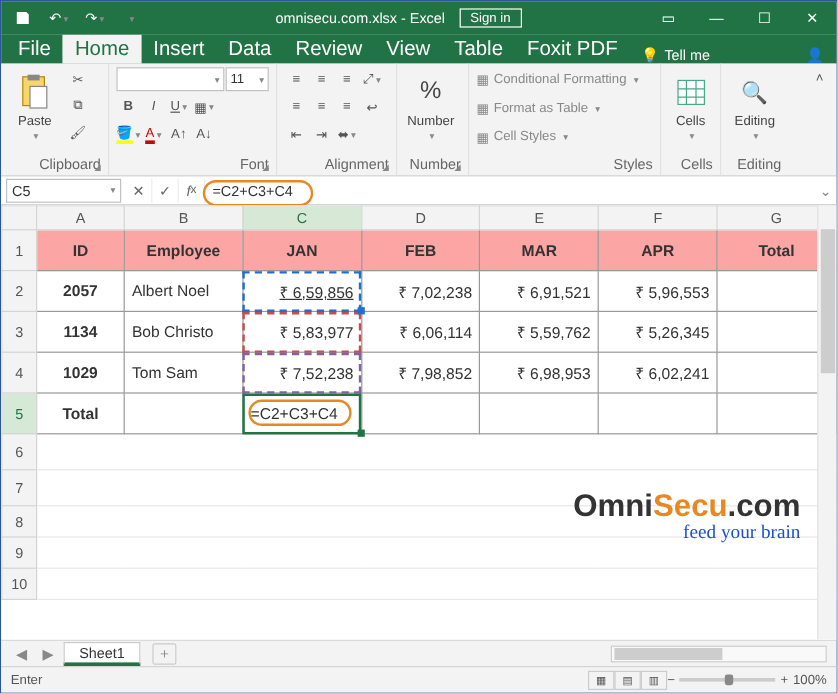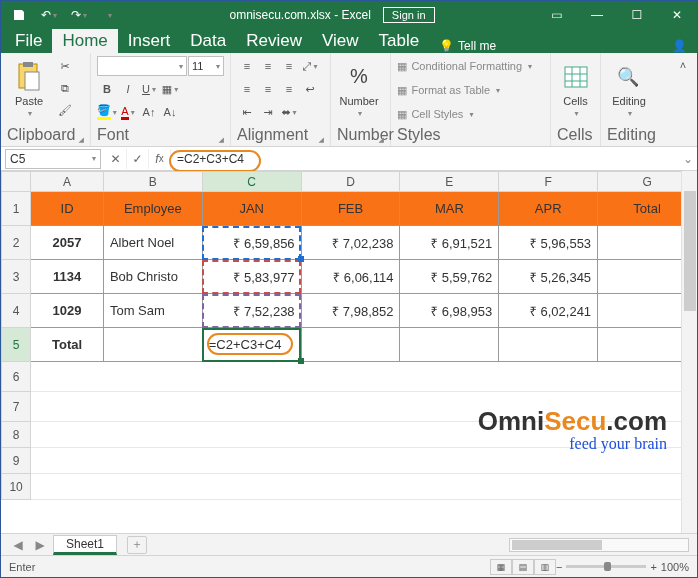--- a/index.html
+++ b/index.html
@@ -22,21 +22,21 @@
   .tab { padding: 4px 10px; color:#fff; font-size:17px; line-height:16px;margin-top:40px; }
   .tab.active { background:#f3f3f3; color:#217346; }
   .tab-spacer { flex:1; }
   .tellme { display:flex; align-items:center; color:#fff; gap:4px; padding:0 10px; font-size:12px; }
   .share { color:#fff; padding:0 10px; display:flex; align-items:center; }
 
   
   .ribbon { height: 94px; background:#f3f3f3; border-bottom:1px solid #d4d4d4; display:flex; position:relative; }
   .rgroup { border-right:1px solid #e1e1e1; display:flex; flex-direction:column; justify-content:space-between; padding: 3px 6px 1px 6px; }
   .rgroup-body { flex:1; display:flex; align-items:flex-start; gap:4px; }
-  .rgroup-label { text-align:left; font-size:16px; color:#666; padding:1px 0; position:relative; }
+  .rgroup-label { text-align:right; font-size:12px; color:#666; padding:1px 0; position:relative; }
   .rgroup-label::after { content:'◢'; font-size:7px; color:#888; position:absolute; right:0; bottom:1px; }
   .rgroup-label.nolaunch::after { content:''; }
   .bigbtn { display:flex; flex-direction:column; align-items:center; justify-content:center; width:44px; height:66px; font-size:11px; color:#444; gap:2px; }
   .bigbtn .ico { width:32px; height:32px; display:flex; align-items:center; justify-content:center; }
   .smallcol { display:flex; flex-direction:column; gap:2px; justify-content:flex-start; }
   .smallbtn { width:20px; height:20px; display:flex; align-items:center; justify-content:center; color:#555; font-size:11px; border:1px solid transparent; }
   .fontcombo { border:1px solid #c0c0c0; background:#fff; height:20px; width:90px; font-size:11px; padding:0 3px; color:#888; display:flex; align-items:center; justify-content:space-between; }
   .sizecombo { border:1px solid #c0c0c0; background:#fff; height:20px; width:36px; font-size:11px; padding:0 3px; display:flex; align-items:center; justify-content:space-between; }
   .ribbtn-row { display:flex; gap:1px; }
   .textitem { font-size:11px; color:#888; display:flex; align-items:center; gap:4px; height:20px; }
@@ -50,29 +50,29 @@
   .fxdrop { width:18px; text-align:center; color:#888; }
 
   
   .gridwrap { flex:1; overflow:hidden; position:relative; background:#fff; }
   table.sheet { border-collapse:collapse; width:100%; table-layout:fixed; }
   .colhdr th { background:#f3f3f3; border:1px solid #d4d4d4; font-weight:normal; font-size:12px; color:#555; height:20px; }
   .colhdr th.sel { background:#d6e9d6; color:#217346; }
   .rowhdr { background:#f3f3f3; border:1px solid #d4d4d4; text-align:center; font-size:12px; color:#555; width:28px; }
   .rowhdr.sel { background:#d6e9d6; color:#217346; }
   td.cell { border:1px solid #d4d4d4; height:34px; font-size:13px; padding:0 6px; text-align:right; }
-  td.cell.hd { background:#f97316; font-weight:normal; text-align:center; color:#333; border:1px solid #999; }
+  td.cell.hd { background:#fca5a5; font-weight:bold; text-align:center; color:#333; border:1px solid #999; }
   td.cell.idc { font-weight:bold; text-align:center; border:1px solid #999;}
   td.cell.emp { text-align:left; border:1px solid #999;}
   td.cell.val { border:1px solid #999; }
   td.blank { border:1px solid #e8e8e8; height:30px; }
   tr.shortrow td.blank { height:26px; }
 
   
-  .c2 { outline:2px dashed #1f6fd0; outline-offset:-2px; position:relative;}
+  .c2 { outline:2px dashed #1f6fd0; outline-offset:-2px; position:relative;text-decoration:underline;}
   .c3 { outline:2px dashed #c0504d; outline-offset:-2px; }
   .c4 { outline:2px dashed #8064a2; outline-offset:-2px; }
   .c5 { outline:2px solid #217346; outline-offset:-2px; position:relative; text-align:left !important; }
   .c5 .oval2 { position:absolute; left:4px; top:5px; width:86px; height:22px; border:2px solid #e8881e; border-radius:11px; pointer-events:none; }
   .c5 .handle { position:absolute; right:-3px; bottom:-3px; width:6px; height:6px; background:#217346; }
   .c2 .c2handle { position:absolute; right:-3px; bottom:-3px; width:6px; height:6px; background:#1f6fd0; }
 
   
   .watermark { position:absolute; right:30px; bottom:80px; text-align:right; }
   .watermark .big { font-size:26px; font-weight:bold; color:#333; }
@@ -133,20 +133,21 @@
   </div>
 
   <div class="tabs">
     <div class="tab">File</div>
     <div class="tab active">Home</div>
     <div class="tab">Insert</div>
     <div class="tab">Data</div>
     <div class="tab">Review</div>
     <div class="tab">View</div>
     <div class="tab">Table</div>
+    <div class="tab">Foxit PDF</div>
     <div class="tellme">
       <span>💡</span>
       <span>Tell me</span>
     </div>
     <div class="tab-spacer"></div>
     <div class="share">
       <span>👤</span>
     </div>
   </div>
 

